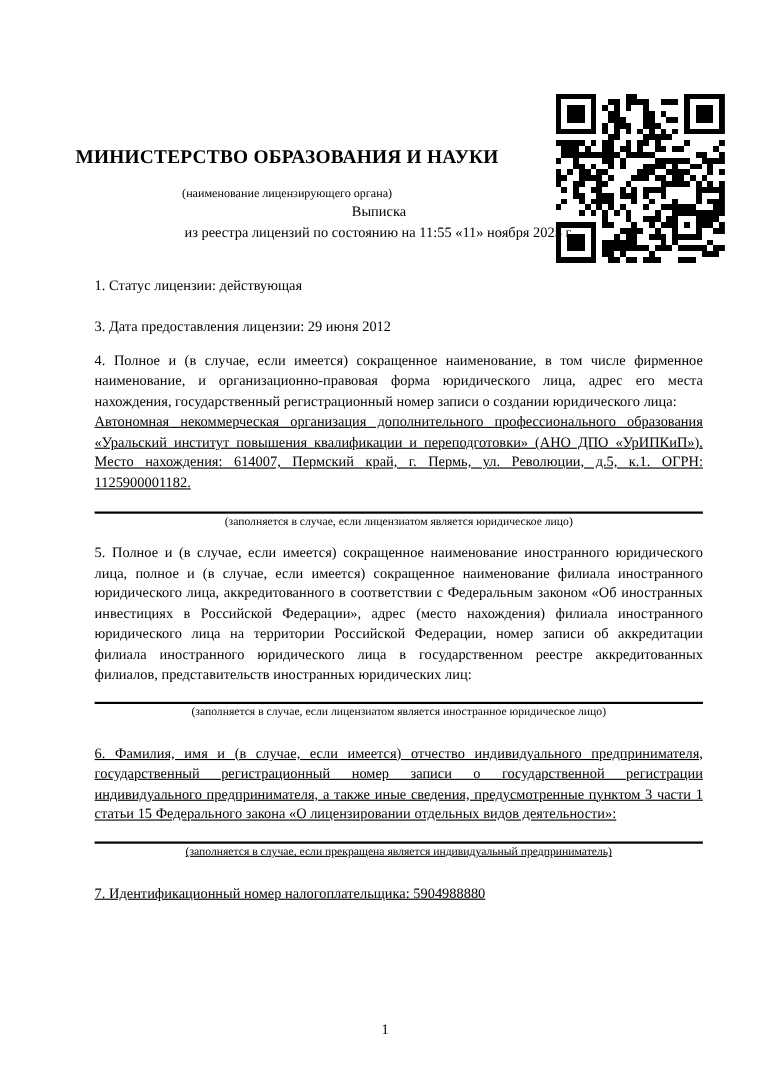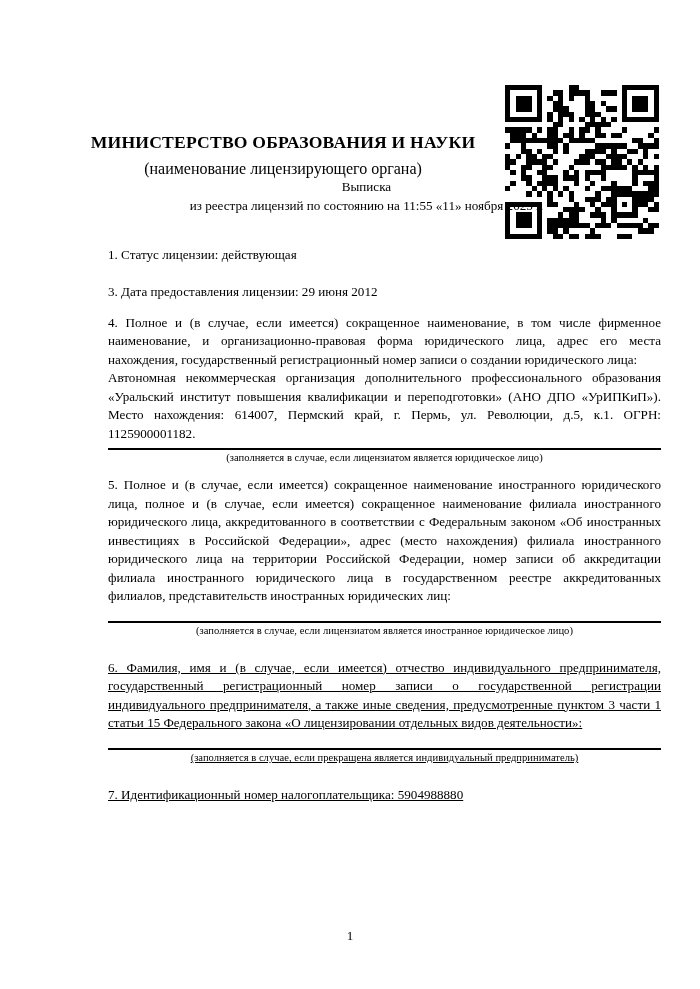--- a/index.html
+++ b/index.html
@@ -7,42 +7,42 @@
     position: relative;
     width: 700px;
     height: 989px;
     background: #ffffff;
     color: #000000;
     font-family: "Liberation Serif", "DejaVu Serif", serif;
     overflow: hidden;
   }
   .content {
     position: absolute;
-    left: 72px;
+    left: 50px;
     top: 0;
     width: 589px;
     font-size: 13.1px;
     line-height: 1.41;
   }
   
   .ministry {
     width: 422px;
     margin-top: 131px;
     text-align: center;
   }
   .ministry-name {
     font-weight: bold;
     font-size: 17.6px;
     line-height: 1.3;
     letter-spacing: 0.2px;
   }
   .ministry-caption {
-    font-size: 16px;
+    font-size: 11px;
     line-height: 1.2;
-    margin-top: 5px;
+    margin-top: 16px;
   }
   
   .qr {
     position: absolute;
     left: 505px;
     top: 85px;
     width: 154px;
     height: 154px;
   }
   .qr svg { display: block; width: 154px; height: 154px; }
@@ -59,21 +59,22 @@
   .para { margin: 0; text-align: justify; }
   .line-text { margin: 0; }
   .caption {
     margin: 1px 0 0 0;
     font-size: 10.6px;
     line-height: 1.25;
     text-align: center;
   }
   .answer-underlined {
     border-bottom: 2px solid #000000;
-    padding-bottom: 5px;
+    padding-bottom: 17px;
+    text-decoration: underline;
   }
   .empty-answer {
     height: 16px;
     border-bottom: 2px solid #000000;
   }
   .page-number {
     position: absolute;
     left: 0;
     width: 100%;
     top: 928px;

